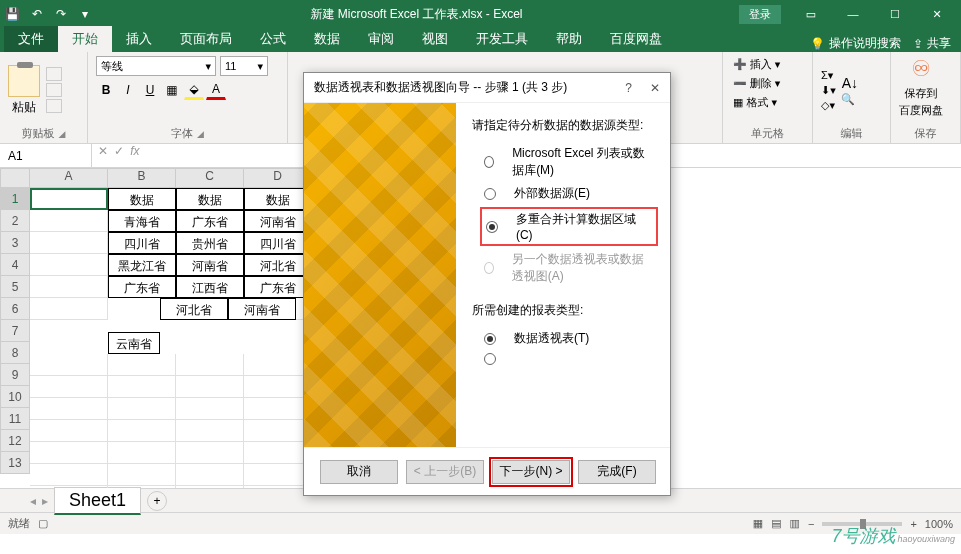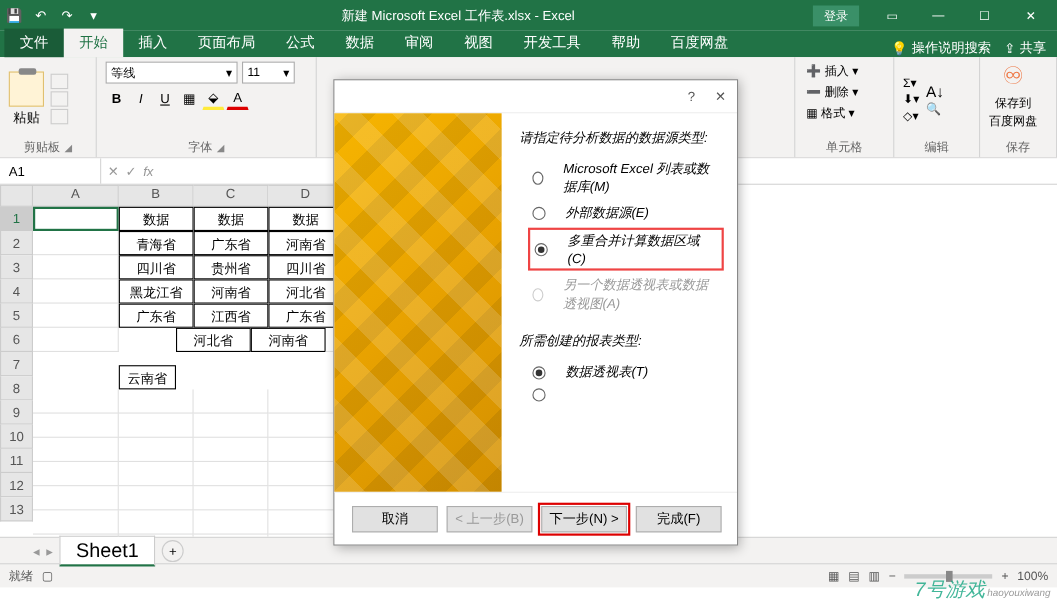--- a/index.html
+++ b/index.html
@@ -36,21 +36,21 @@
 .font-select { display: flex; gap: 4px; margin-bottom: 4px; }
 .combo { border: 1px solid #ababab; background: #fff; height: 20px; display: flex; align-items: center; padding: 0 4px; font-size: 11px; }
 .font-buttons { display: flex; gap: 2px; }
 .fb { width: 20px; height: 20px; display: flex; align-items: center; justify-content: center; border: 1px solid transparent; font-size: 12px; }
 .vstack { display: flex; flex-direction: column; gap: 2px; font-size: 11px; }
 .cell-btn { display: flex; align-items: center; gap: 3px; padding: 1px 2px; }
 .big-btn { display: flex; flex-direction: column; align-items: center; gap: 2px; width: 44px; font-size: 11px; text-align: center; }
 .big-icon { width: 28px; height: 28px; }
 
 
-.formula-bar { height: 24px; display: flex; align-items: center; border-bottom: 1px solid #d4d4d4; background: #fff; }
+.formula-bar { height: 24px; display: flex; align-items: flex-start; border-bottom: 1px solid #d4d4d4; background: #fff; }
 .name-box { width: 92px; border-right: 1px solid #d4d4d4; padding: 0 8px; font-size: 12px; height: 100%; display: flex; align-items: center; }
 .fx-area { display: flex; align-items: center; padding: 0 6px; gap: 6px; color: #999; }
 
 
 .sheet-area { display: flex; height: 320px; }
 .corner { width: 30px; height: 20px; background: #e6e6e6; border: 1px solid #ccc; }
 .col-headers { display: flex; }
 .colh { height: 20px; background: #e6e6e6; border: 1px solid #ccc; border-left: none; text-align: center; font-size: 12px; color: #555; }
 .rowh { width: 30px; height: 22px; background: #e6e6e6; border: 1px solid #ccc; border-top: none; text-align: center; font-size: 12px; color: #555; line-height: 22px; }
 .rowh.sel { background: #ccc; color: #217346; }
@@ -69,21 +69,21 @@
 
 .status-bar { height: 22px; background: #f3f2f1; border-top: 1px solid #d4d4d4; display: flex; align-items: center; padding: 0 8px; font-size: 11px; color: #555; }
 .status-right { margin-left: auto; display: flex; align-items: center; gap: 8px; }
 .zoom-slider { width: 80px; height: 4px; background: #ccc; position: relative; }
 .zoom-thumb { position: absolute; left: 38px; top: -3px; width: 6px; height: 10px; background: #888; }
 
 
 .dialog { position: absolute; left: 303px; top: 72px; width: 368px; height: 424px; background: #fff; border: 1px solid #888; box-shadow: 2px 2px 10px rgba(0,0,0,0.3); }
 .dlg-title { height: 30px; display: flex; align-items: center; padding: 0 10px; font-size: 12px; border-bottom: 1px solid #eee; }
 .dlg-title-right { margin-left: auto; display: flex; gap: 18px; color: #555; }
-.dlg-body { display: flex; height: 344px; font-style: italic; }
+.dlg-body { display: flex; height: 344px; }
 .dlg-img { width: 152px; background: linear-gradient(135deg, #f7b500 0%, #e8a200 50%, #d49000 100%); position: relative; overflow: hidden; }
 .dlg-img::before { content: ''; position: absolute; inset: 0; background: repeating-linear-gradient(45deg, rgba(255,255,255,0.15) 0 20px, transparent 20px 40px), repeating-linear-gradient(-45deg, rgba(0,0,0,0.08) 0 18px, transparent 18px 36px); }
 .dlg-content { flex: 1; padding: 14px 16px; font-size: 12px; }
 .dlg-label { margin-bottom: 8px; }
 .radio-group { margin-left: 12px; margin-bottom: 14px; }
 .radio-item { display: flex; align-items: center; gap: 18px; padding: 3px 0; }
 .radio-item.disabled { color: #999; }
 .radio { width: 12px; height: 12px; border: 1px solid #666; border-radius: 50%; display: inline-flex; align-items: center; justify-content: center; }
 .radio.checked::after { content: ''; width: 6px; height: 6px; background: #333; border-radius: 50%; }
 .radio-item.boxed { border: 2px solid #ef4444; padding: 2px 4px; margin: 2px -4px; }
@@ -438,20 +438,21 @@
     <div class="zoom-slider">
         <div class="zoom-thumb"></div>
       </div>
     <span>+</span>
     <span>100%</span>
   </div>
 </div>
 
 <div class="dialog">
   <div class="dlg-title">
+    <span>数据透视表和数据透视图向导 -- 步骤 1 (共 3 步)</span>
     <div class="dlg-title-right">
       <span>?</span>
       <span>✕</span>
     </div>
   </div>
   <div class="dlg-body">
     <div class="dlg-img"></div>
     <div class="dlg-content">
       <div class="dlg-label">请指定待分析数据的数据源类型:</div>
       <div class="radio-group">

